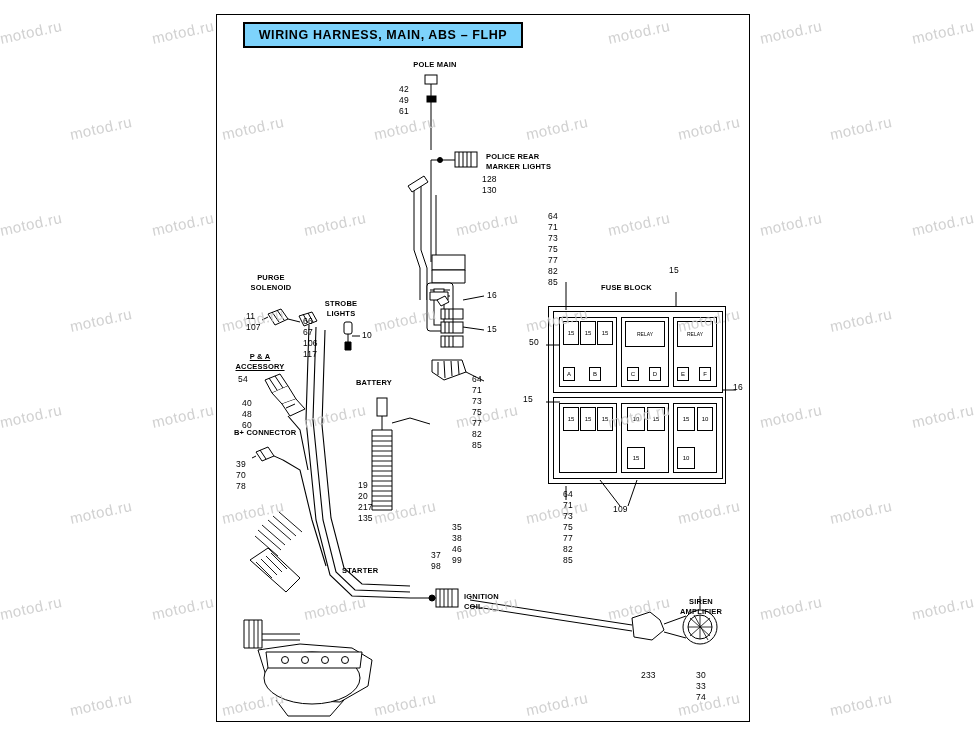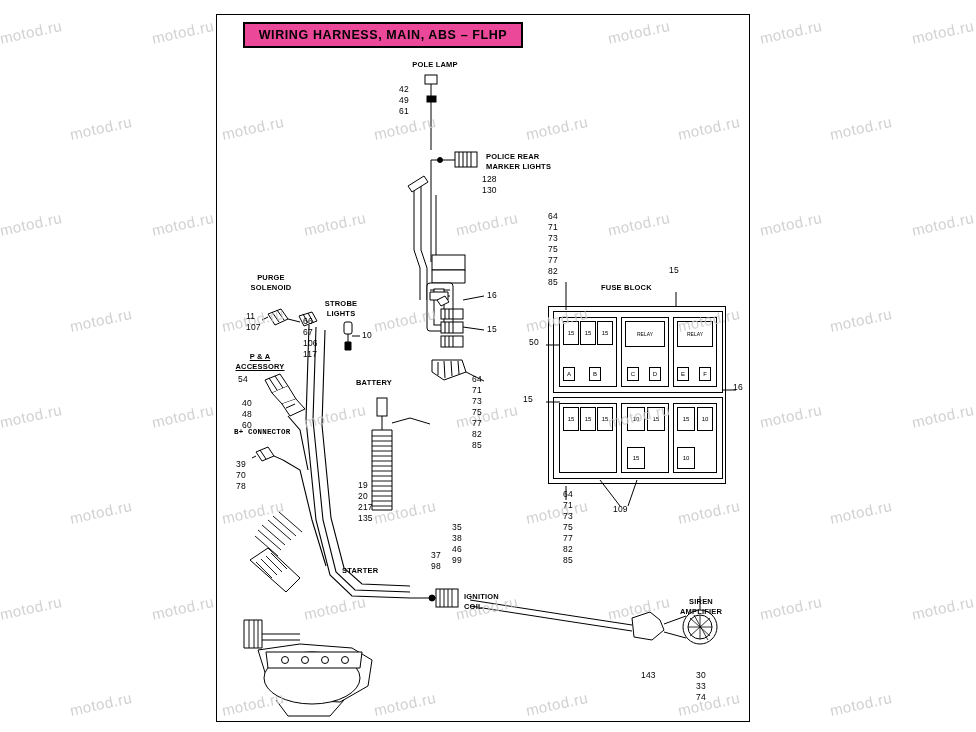--- a/index.html
+++ b/index.html
@@ -15,21 +15,21 @@
     font-family:"Liberation Sans", sans-serif;white-space:nowrap;
     transform:rotate(-12deg);transform-origin:left center;opacity:.85;
   }
   
   #frame{
     position:absolute;left:216px;top:14px;width:532px;height:706px;
     border:1px solid #000;background:transparent;z-index:2;
   }
   #title-box{
     position:absolute;left:243px;top:22px;width:276px;height:22px;
-    border:2px solid #000;background:#ec4899;z-index:6;
+    border:2px solid #000;background:#7dd3fc;z-index:6;
     display:flex;align-items:center;justify-content:center;
   }
   #title-box span{
     font-size:12.5px;font-weight:bold;letter-spacing:.6px;color:#000;
     font-family:"Liberation Sans", sans-serif;
   }
   
   .lbl{
     position:absolute;z-index:7;color:#000;white-space:pre;
     font-family:"Liberation Sans", sans-serif;
@@ -321,21 +321,21 @@
   <div style="position:absolute;left:148px;top:100px;width:14px;height:22px;border:1px solid #000;font-size:6px;text-align:center;line-height:22px;">10</div>
   <div style="position:absolute;left:78px;top:140px;width:16px;height:20px;border:1px solid #000;font-size:6px;text-align:center;line-height:20px;">15</div>
   <div style="position:absolute;left:128px;top:140px;width:16px;height:20px;border:1px solid #000;font-size:6px;text-align:center;line-height:20px;">10</div>
 </div>
 
 <div id="frame"></div>
 <div id="title-box">
   <span>WIRING HARNESS, MAIN, ABS – FLHP</span>
 </div>
 
-<div class="lbl bold ctr" style="left:409px;top:60px;width:52px;">POLE LAMP</div>
+<div class="lbl bold ctr" style="left:409px;top:60px;width:52px;">POLE MAIN</div>
 <div class="nums" style="left:399px;top:84px;">42
 49
 61</div>
 
 <div class="lbl bold" style="left:486px;top:152px;">POLICE REAR
 MARKER LIGHTS</div>
 <div class="nums" style="left:470px;top:174px;margin-left:12px;">128
 130</div>
 
 <div class="lbl bold ctr" style="left:247px;top:273px;width:48px;">PURGE
@@ -351,21 +351,21 @@
 LIGHTS</div>
 <div class="nums" style="left:362px;top:330px;">10</div>
 
 <div class="lbl bold ctr" style="left:232px;top:352px;width:56px;text-decoration:underline;">P &amp; A
 ACCESSORY</div>
 <div class="nums" style="left:238px;top:374px;">54</div>
 <div class="nums" style="left:242px;top:398px;">40
 48
 60</div>
 
-<div class="lbl bold" style="left:234px;top:428px;font-family:Liberation Mono, monospace;">B+ CONNECTOR</div>
+<div class="lbl bold" style="left:234px;top:428px;">B+ CONNECTOR</div>
 <div class="nums" style="left:236px;top:459px;">39
 70
 78</div>
 
 <div class="lbl bold" style="left:356px;top:378px;">BATTERY</div>
 <div class="nums" style="left:358px;top:480px;">19
 20
 217
 135</div>
 
@@ -375,21 +375,21 @@
 98</div>
 <div class="nums" style="left:452px;top:522px;">35
 38
 46
 99</div>
 <div class="lbl bold" style="left:464px;top:592px;">IGNITION
 COIL</div>
 
 <div class="lbl bold ctr" style="left:673px;top:576px;width:56px;margin-top:21px;">SIREN
 AMPLIFIER</div>
-<div class="nums" style="left:641px;top:670px;">143</div>
+<div class="nums" style="left:641px;top:670px;">233</div>
 <div class="nums" style="left:696px;top:670px;">30
 33
 74</div>
 
 <div class="nums" style="left:487px;top:290px;">16</div>
 <div class="nums" style="left:487px;top:324px;">15</div>
 <div class="nums" style="left:472px;top:374px;">64
 71
 73
 75

